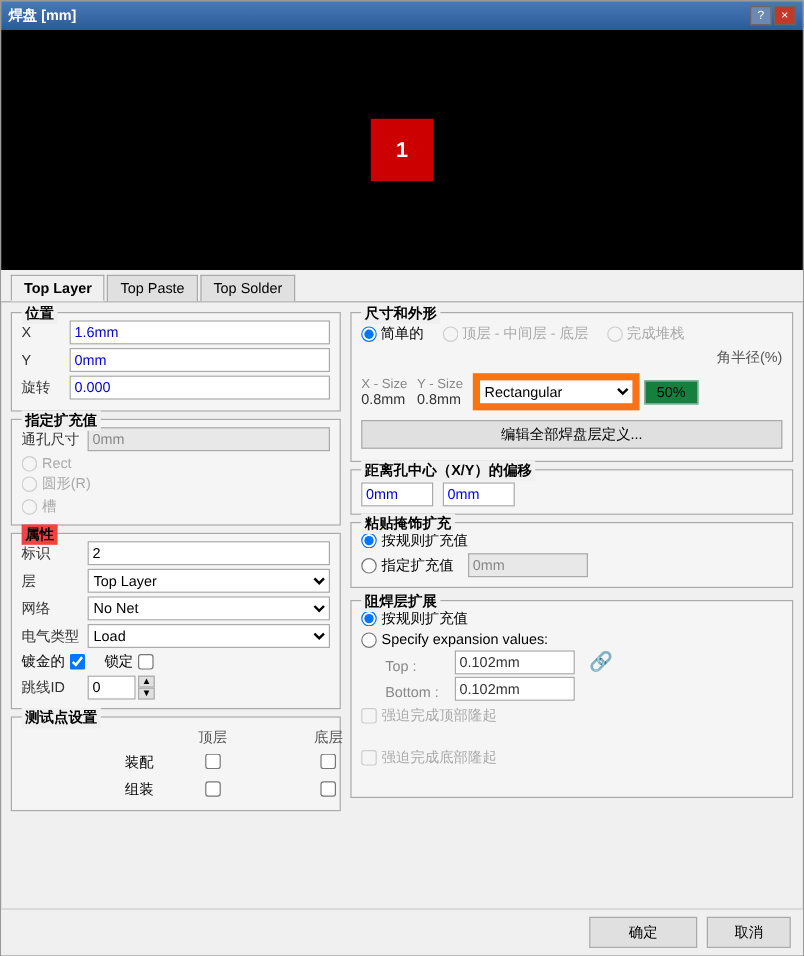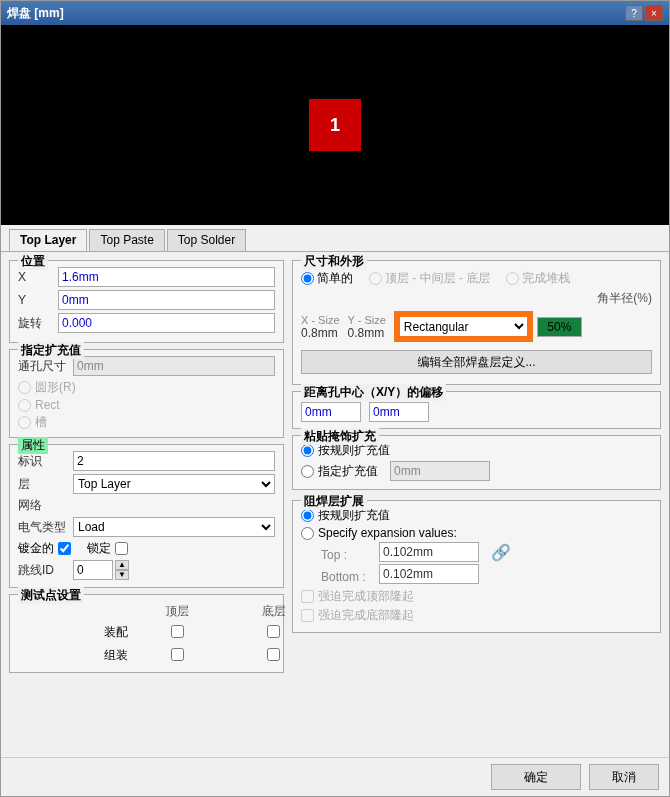--- a/index.html
+++ b/index.html
@@ -37,21 +37,21 @@
     
     .radio-row { display: flex; align-items: center; margin-bottom: 2px; gap: 4px; }
     .radio-row input[type=radio] { margin: 0; }
     
     .checkbox-row { display: flex; align-items: center; gap: 4px; }
     
     .hole-group { border: 1px solid #aaa; padding: 6px 8px 4px 8px; position: relative; background: #f5f5f5; }
     .hole-label { position: absolute; top: -8px; left: 8px; background: #f0f0f0; padding: 0 3px; font-weight: bold; }
     
     .props-group { border: 1px solid #aaa; padding: 6px 8px 4px 8px; position: relative; background: #f5f5f5; }
-    .props-label { position: absolute; top: -8px; left: 8px; background: #86efac; padding: 0 3px; font-weight: normal; }
+    .props-label { position: absolute; top: -8px; left: 8px; background: #ef4444; padding: 0 3px; font-weight: bold; }
     
     .select-field { height: 20px; border: 1px solid #aaa; background: white; font-size: 12px; width: 100%; }
     
     .testpoint-group { border: 1px solid #aaa; padding: 6px 8px 4px 8px; position: relative; background: #f5f5f5; }
     .testpoint-label { position: absolute; top: -8px; left: 8px; background: #f0f0f0; padding: 0 3px; font-weight: bold; }
     
     .testpoint-table { width: 100%; margin-left: 48px; }
     .testpoint-table th { text-align: center; font-weight: normal; color: #555; }
     .testpoint-table td { text-align: right; padding: 2px 0; }
     .testpoint-table .cb-cell { text-align: center; }
@@ -135,25 +135,25 @@
       </div>
 
       <div class="hole-group">
         <span class="hole-label">指定扩充值</span>
         <div class="field-row">
           <span class="field-label-wide">通孔尺寸</span>
           <input class="field-input" type="text" value="0mm" disabled="" style="">
         </div>
         <div class="radio-row">
           <input type="radio" name="hole-shape" disabled="" style="">
+          <span class="disabled-text">Rect</span>
+        </div>
+        <div class="radio-row">
+          <input type="radio" name="hole-shape" disabled="" style="">
           <span class="disabled-text">圆形(R)</span>
-        </div>
-        <div class="radio-row">
-          <input type="radio" name="hole-shape" disabled="" style="">
-          <span class="disabled-text">Rect</span>
         </div>
         <div class="radio-row">
           <input type="radio" name="hole-shape" disabled="" style="">
           <span class="disabled-text">槽</span>
         </div>
       </div>
 
       <div class="props-group">
         <span class="props-label">属性</span>
         <div class="field-row">
@@ -163,20 +163,23 @@
         <div class="field-row">
           <span class="field-label-wide">层</span>
           <select class="select-field">
             <option>Top Layer</option>
             <option>Bottom Layer</option>
             <option>Multi-Layer</option>
           </select>
         </div>
         <div class="field-row">
           <span class="field-label-wide">网络</span>
+          <select class="select-field">
+            <option>No Net</option>
+          </select>
         </div>
         <div class="field-row">
           <span class="field-label-wide">电气类型</span>
           <select class="select-field">
             <option>Load</option>
             <option>Source</option>
             <option>Terminator</option>
           </select>
         </div>
         <div style="display:flex; align-items:center; gap:16px; margin: 3px 0;">
@@ -316,21 +319,21 @@
           </div>
           <div class="specify-row">
             <span class="sub-field-label">Bottom :</span>
             <input class="expansion-input active" type="text" value="0.102mm" style="">
           </div>
         </div>
         <div class="checkbox-row" style="margin:4px 0 2px 0;">
           <input type="checkbox" disabled="" style="">
           <span class="disabled-text">强迫完成顶部隆起</span>
         </div>
-        <div class="checkbox-row" style="margin:2px 0;">
+        <div class="checkbox-row" style="margin:18px 0;">
           <input type="checkbox" disabled="" style="">
           <span class="disabled-text">强迫完成底部隆起</span>
         </div>
       </div>
 
     </div>
   </div>
 
   <div class="bottom-buttons">
     <button class="btn-ok">确定</button>

